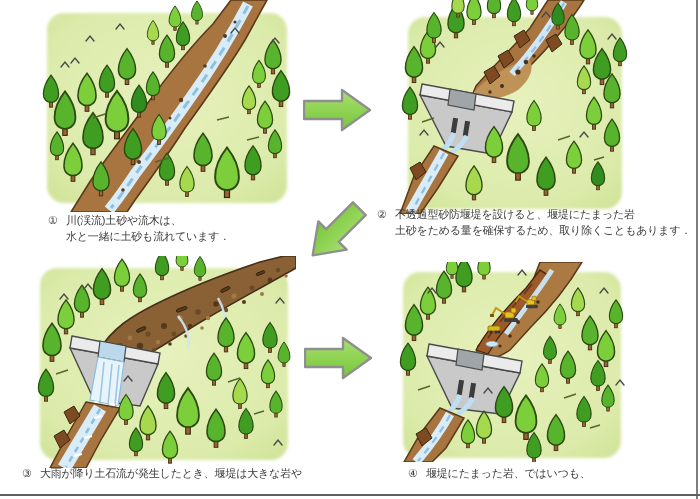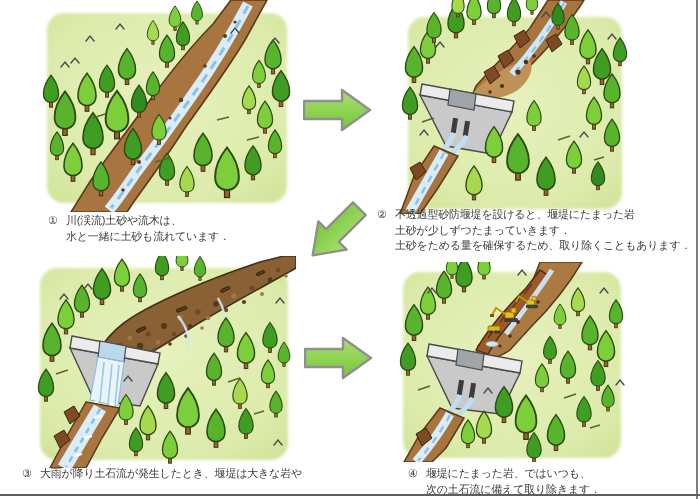--- a/index.html
+++ b/index.html
@@ -403,36 +403,34 @@
     <span class="lines">
       <div>川(渓流)土砂や流木は、</div>
       <div>水と一緒に土砂も流れています．</div>
     </span>
   </div>
 
   <div class="caption" style="left:377px;top:207px">
     <span class="num">②</span>
     <span class="lines">
       <div>不透過型砂防堰堤を設けると、堰堤にたまった岩</div>
-      <div>土砂が少しずつたまっていきます．</div>
       <div>土砂をためる量を確保するため、取り除くこともあります．</div>
     </span>
   </div>
 
   <div class="caption" style="left:22px;top:466px">
     <span class="num">③</span>
     <span class="lines">
       <div>大雨が降り土石流が発生したとき、堰堤は大きな岩や</div>
     </span>
   </div>
 
   <div class="caption" style="left:408px;top:466px">
     <span class="num">④</span>
     <span class="lines">
       <div>堰堤にたまった岩、ではいつも、</div>
-      <div>次の土石流に備えて取り除きます．</div>
     </span>
   </div>
 
   <div class="edge" style="left:696px;top:0;width:2px;height:499px"></div>
   <div class="edge" style="left:0;top:494px;width:700px;height:2px;background:#5f5f5f"></div>
 
 </div>
 
 </body></html>

